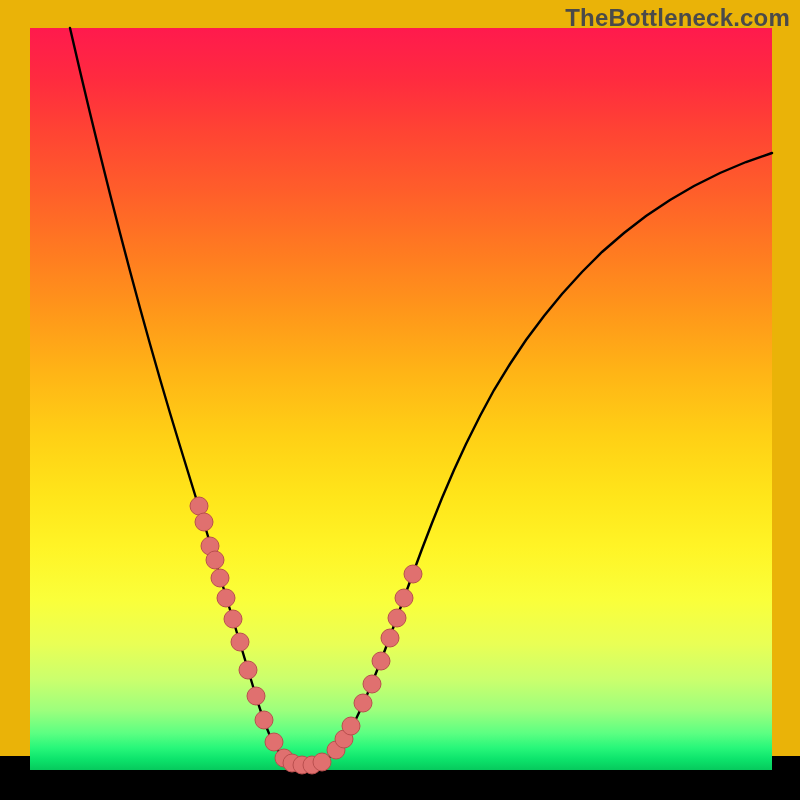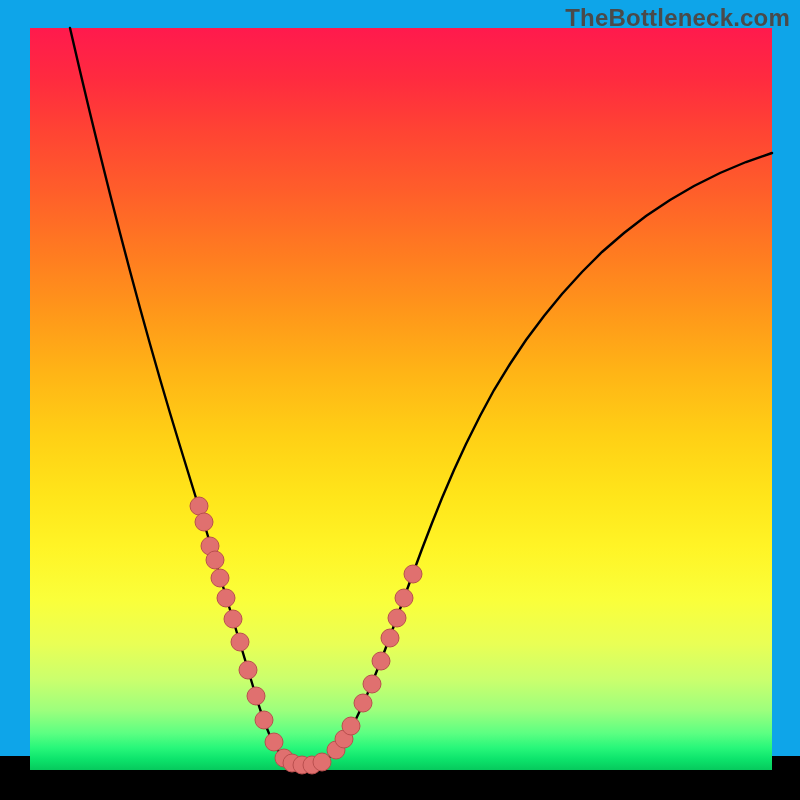--- a/index.html
+++ b/index.html
@@ -9,21 +9,21 @@
     height: 800px;
     background: #000;
     overflow: hidden;
   }
   .frame {
     position: absolute;
     left: 0;
     top: 0;
     width: 800px;
     height: 756px;
-    background: #0ea5e9;
+    background: #eab308;
   }
   .plot {
     position: absolute;
     left: 30px;
     top: 28px;
     width: 742px;
     height: 742px;
     background: linear-gradient(to bottom,
       #ff1a4d 0%,
       #ff2b3f 7%,

